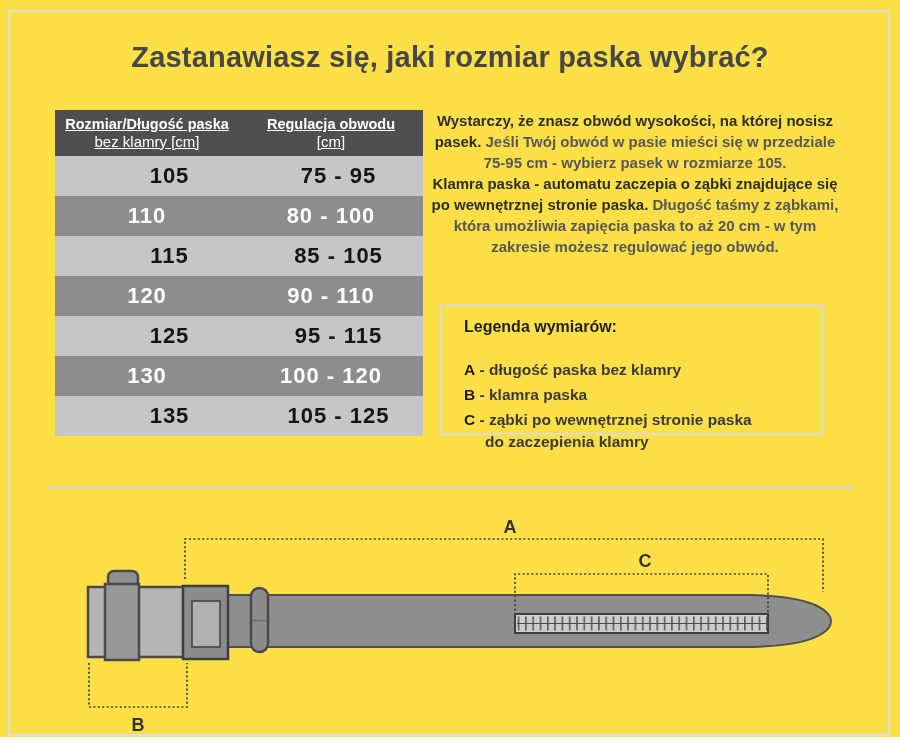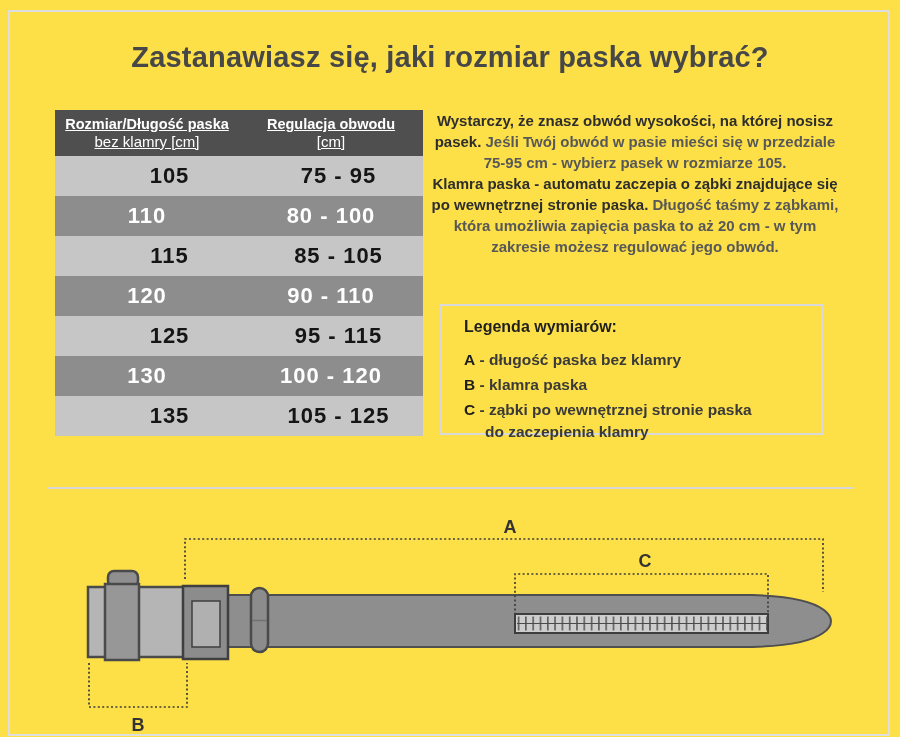--- a/index.html
+++ b/index.html
@@ -23,21 +23,21 @@
   .trow.dark{background:#8d8d8d;color:#ffffff;}
 
   
   .description{position:absolute;left:423px;top:110px;width:424px;text-align:center;
                font-size:15px;font-weight:bold;line-height:21px;}
   .t-dark{color:#2e2e2e;}
   .t-gray{color:#585858;}
 
   .legend{position:absolute;left:440px;top:304px;width:383px;height:131px;
           border:2px solid #d9d9d9;box-sizing:border-box;padding:12px 10px 0 22px;}
-  .legend-title{font-size:16px;font-weight:bold;color:#1f1f1f;margin-bottom:11px;}
+  .legend-title{font-size:16px;font-weight:bold;color:#1f1f1f;margin-bottom:21px;}
   .legend-item{font-size:15.5px;color:#3a3a3a;line-height:25px;font-weight:bold;}
   .legend-item b{color:#1c1c1c;}
   .legend-cont{padding-left:21px;line-height:20px;font-size:15.5px;color:#3a3a3a;}
 
   .divider{position:absolute;left:48px;top:487px;width:806px;height:2px;background:#d8d8d8;}
 
   .diagram{position:absolute;left:40px;top:500px;width:830px;height:240px;}
   .diagram text{font-family:"Liberation Sans",sans-serif;font-weight:bold;fill:#333;}
 </style>
 </head>

